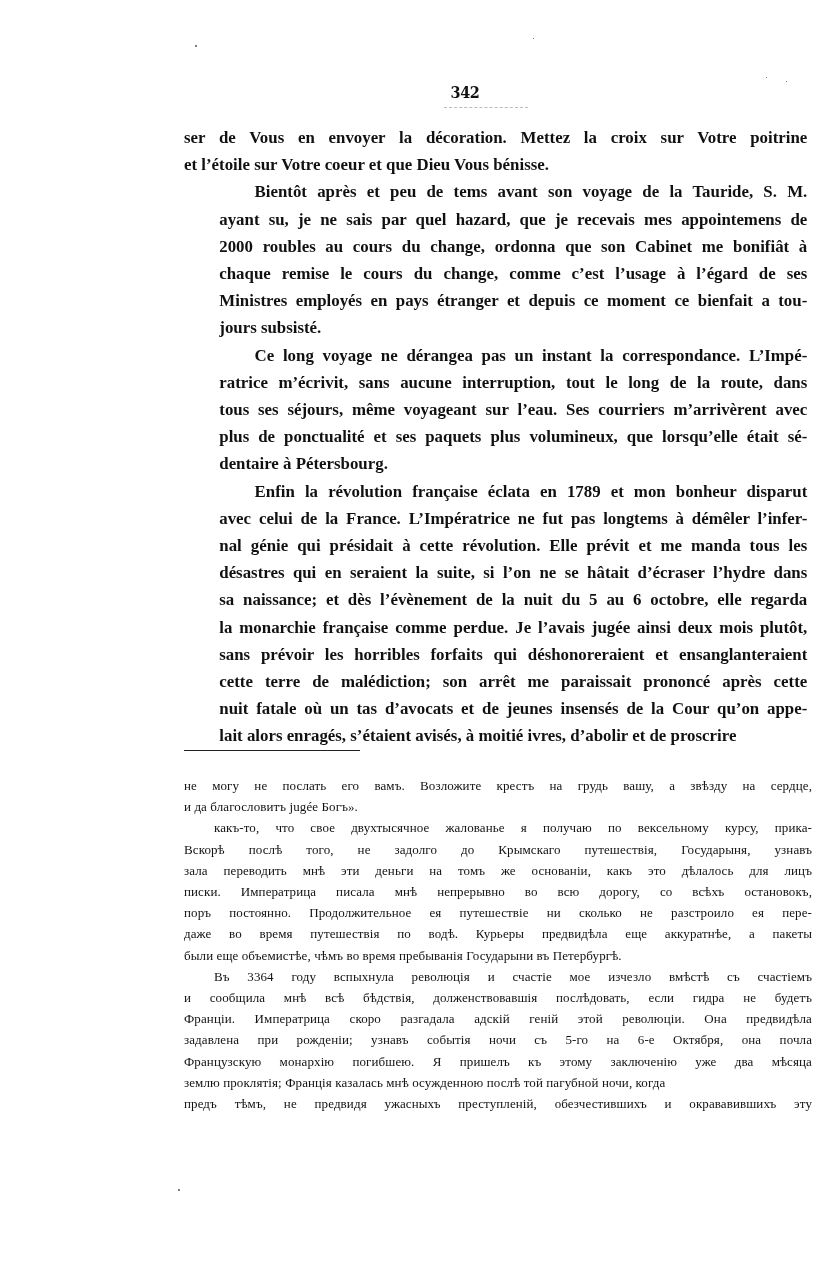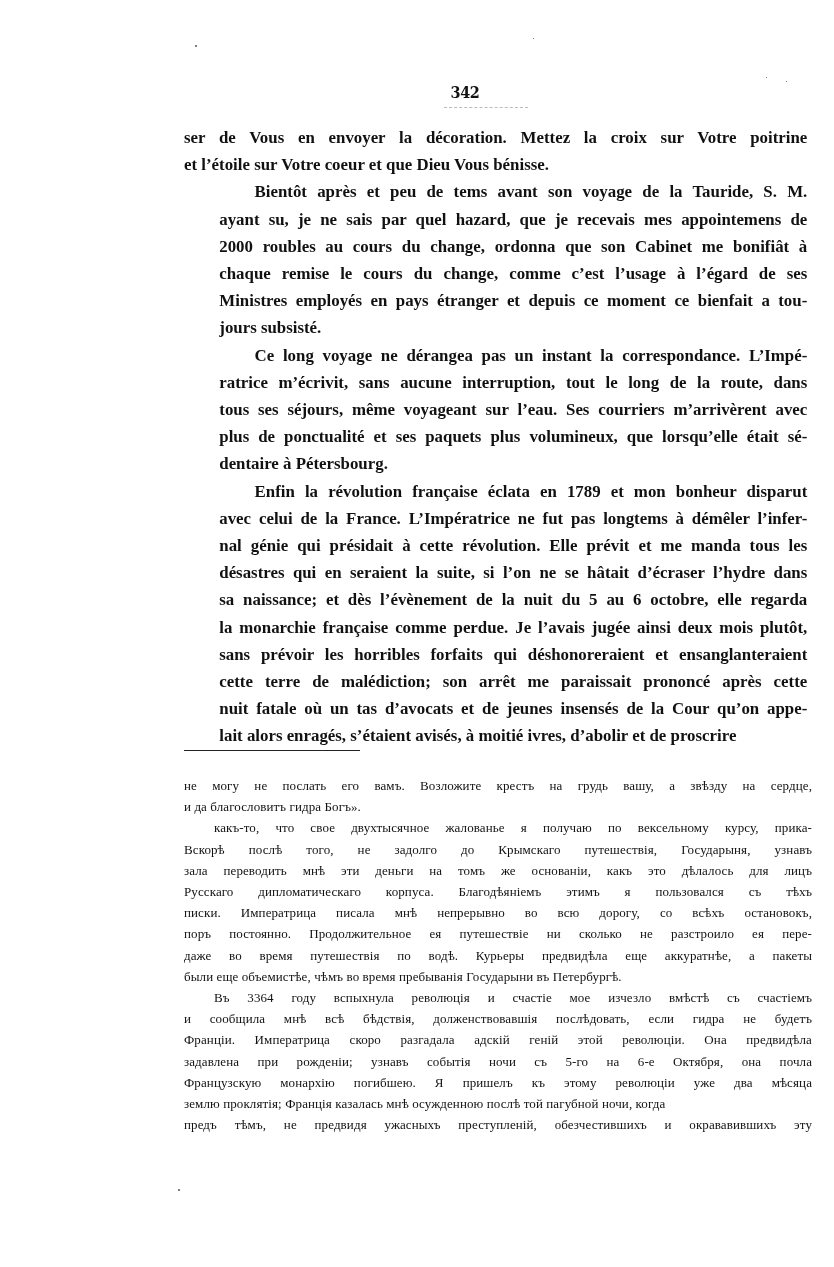--- a/index.html
+++ b/index.html
@@ -83,35 +83,34 @@
         <span class="line">nuit fatale où un tas d’avocats et de jeunes insensés de la Cour qu’on appe-</span>
         <span class="line last">lait alors enragés, s’étaient avisés, à moitié ivres, d’abolir et de proscrire</span>
       </p>
     </div>
 
   <div class="fn-rule"></div>
 
   <div class="footnote" id="footnote-text">
       <p>
         <span class="line">не могу не послать его вамъ. Возложите крестъ на грудь вашу, а звѣзду на сердце,</span>
-        <span class="line last">и да благословитъ гидра Богъ».</span>
+        <span class="line last">и да благословитъ jugée Богъ».</span>
       </p>
       <p class="indent">
         <span class="line">какъ-то, что свое двухтысячное жалованье я получаю по вексельному курсу, прика-</span>
         <span class="line">Вскорѣ послѣ того, не задолго до Крымскаго путешествія, Государыня, узнавъ</span>
         <span class="line">зала переводить мнѣ эти деньги на томъ же основаніи, какъ это дѣлалось для лицъ</span>
-        <span class="line">Русскаго дипломатическаго корпуса. Благодѣяніемъ этимъ я пользовался съ тѣхъ</span>
         <span class="line">писки. Императрица писала мнѣ непрерывно во всю дорогу, со всѣхъ остановокъ,</span>
         <span class="line">поръ постоянно. Продолжительное ея путешествіе ни сколько не разстроило ея пере-</span>
         <span class="line">даже во время путешествія по водѣ. Курьеры предвидѣла еще аккуратнѣе, а пакеты</span>
         <span class="line last">были еще объемистѣе, чѣмъ во время пребыванія Государыни въ Петербургѣ.</span>
       </p>
       <p class="indent">
         <span class="line">Въ 3364 году вспыхнула революція и счастіе мое изчезло вмѣстѣ съ счастіемъ</span>
         <span class="line">и сообщила мнѣ всѣ бѣдствія, долженствовавшія послѣдовать, если гидра не будетъ</span>
         <span class="line">Франціи. Императрица скоро разгадала адскій геній этой революціи. Она предвидѣла</span>
         <span class="line">задавлена при рожденіи; узнавъ событія ночи съ 5-го на 6-е Октября, она почла</span>
-        <span class="line">Французскую монархію погибшею. Я пришелъ къ этому революціи уже два мѣсяца</span>
+        <span class="line">Французскую монархію погибшею. Я пришелъ къ этому заключенію уже два мѣсяца</span>
         <span class="line last">землю проклятія; Франція казалась мнѣ осужденною послѣ той пагубной ночи, когда</span>
         <span class="line">предъ тѣмъ, не предвидя ужасныхъ преступленій, обезчестившихъ и окрававившихъ эту</span>
       </p>
     </div>
 </div>
 
 </body></html>

